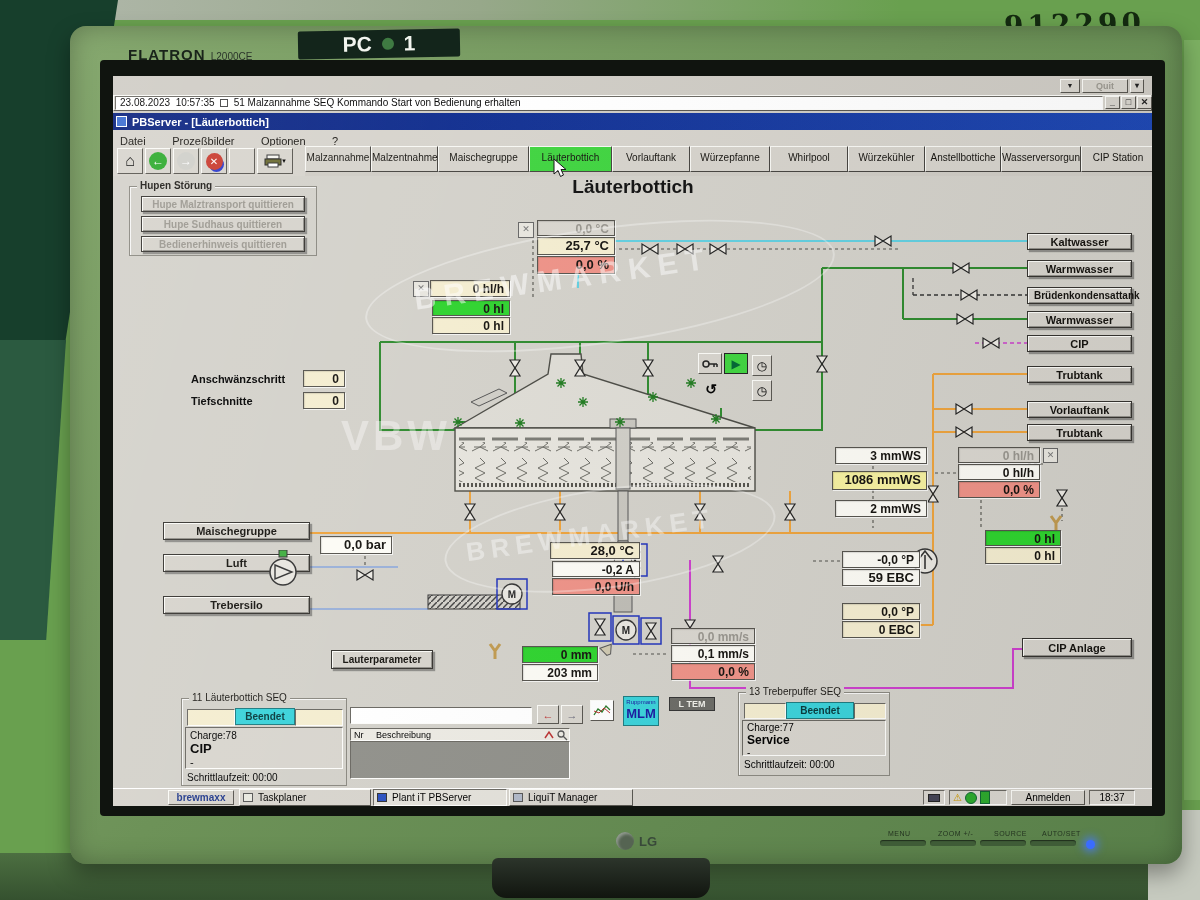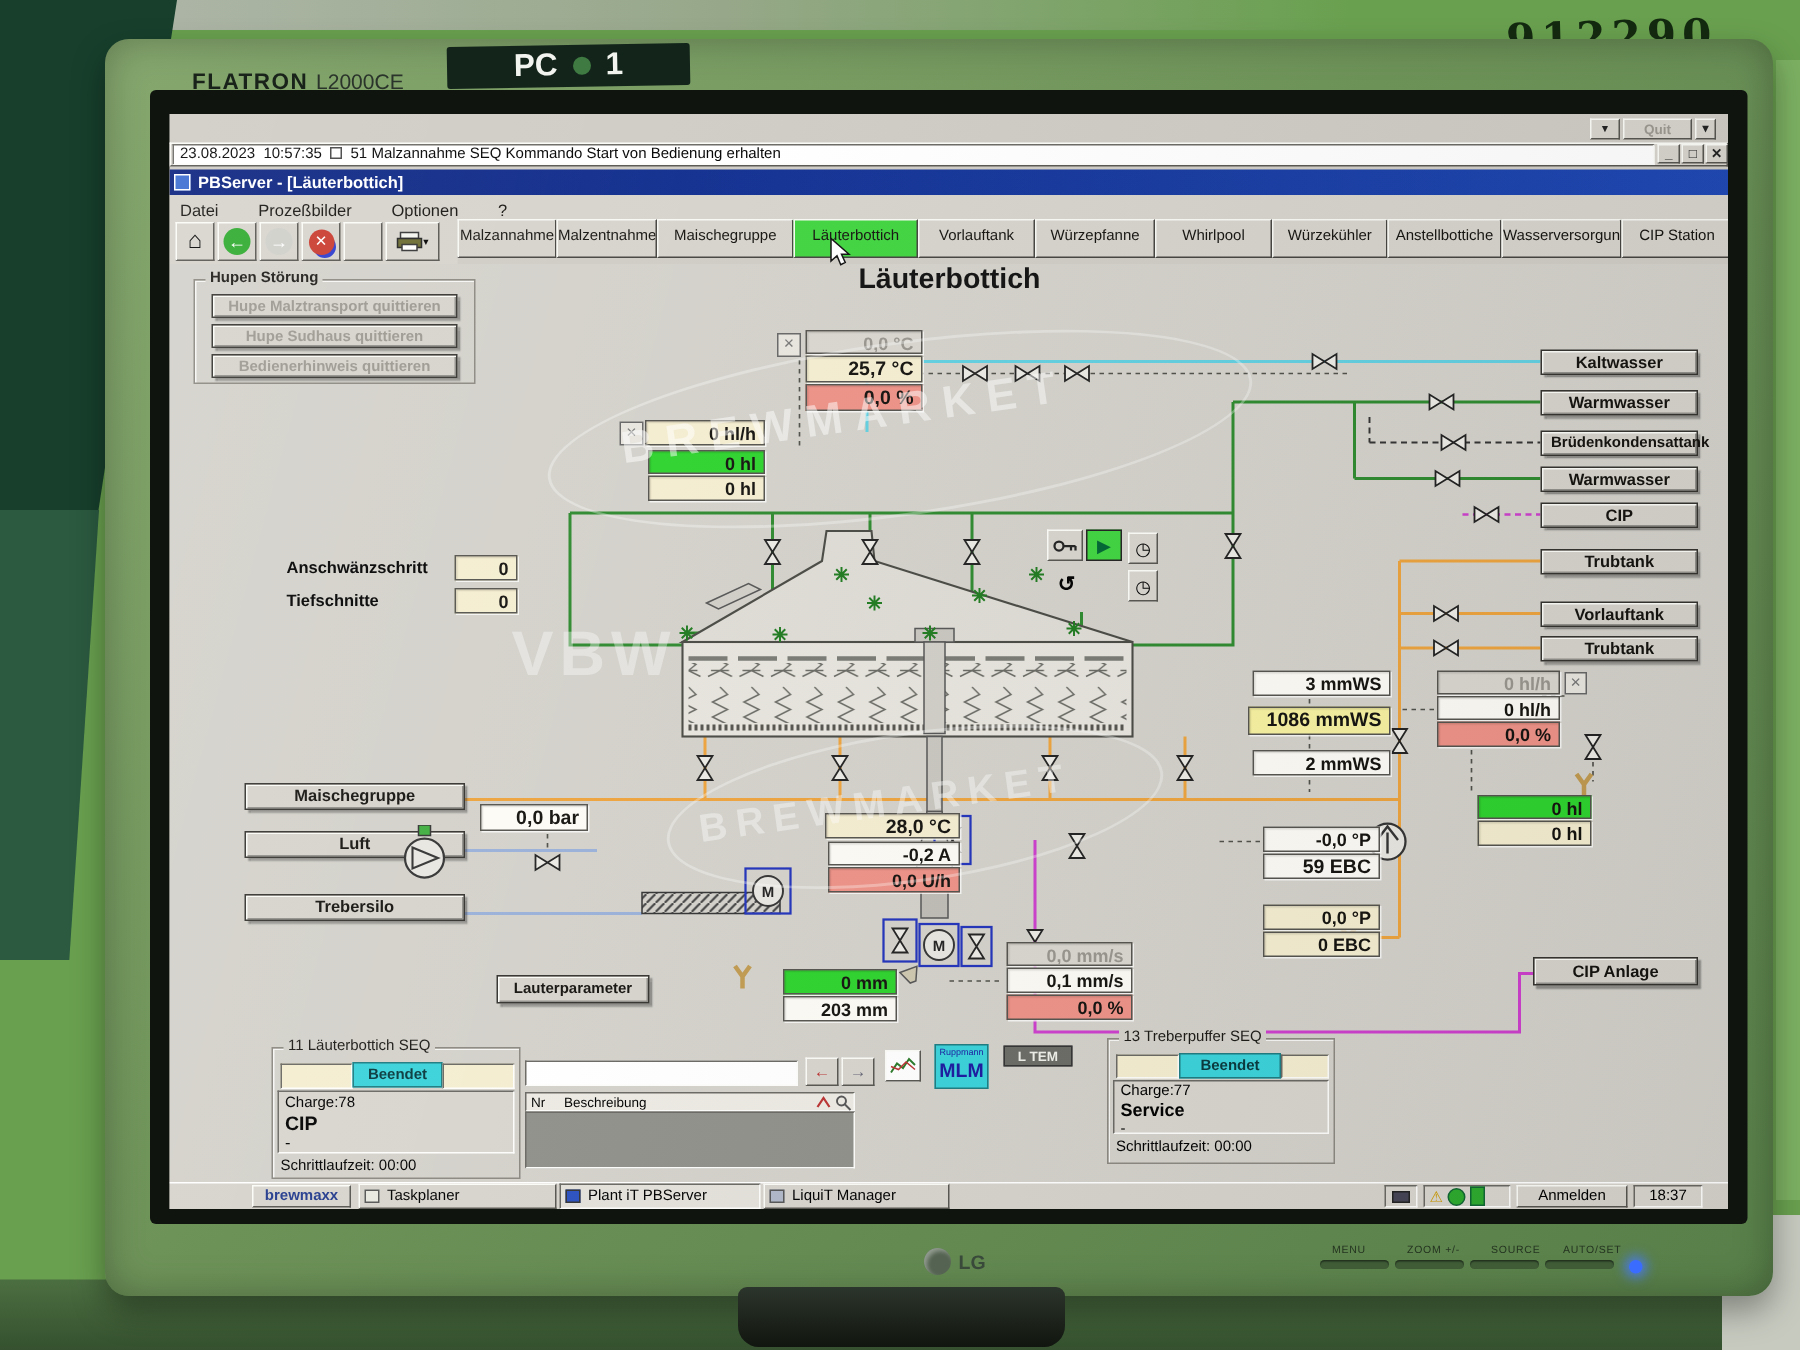--- a/index.html
+++ b/index.html
@@ -12,21 +12,21 @@
   #wall-number{right:55px;top:8px;font-family:"DejaVu Serif",serif;font-weight:bold;font-size:28px;
     letter-spacing:4px;color:#142a10;transform:rotate(-1.5deg);}
   #floor{left:0;top:853px;width:1200px;height:47px;background:linear-gradient(#4c6f41,#35512f);}
   #corner-pale{left:1148px;top:810px;width:52px;height:90px;background:#c6cabf;}
   #right-strip{left:1184px;top:40px;width:16px;height:760px;background:#8fbf76;opacity:.5;}
   
   #monitor{left:70px;top:26px;width:1112px;height:838px;border-radius:16px;
     background:linear-gradient(135deg,#86a86f 0%,#6d9258 45%,#587f49 100%);
     box-shadow:inset 0 0 26px rgba(0,0,0,.28),0 10px 22px rgba(0,0,0,.35);}
   #brand{left:128px;top:46px;font-weight:bold;font-size:15px;letter-spacing:1px;color:#19231a;}
-  #brand small{font-size:14px;font-weight:normal;letter-spacing:0;color:#2a342a;}
+  #brand small{font-size:10px;font-weight:normal;letter-spacing:0;color:#2a342a;}
   #pc-sticker{left:298px;top:30px;width:162px;height:28px;background:#13251b;transform:rotate(-1deg);
     color:#f2f5ef;font-weight:bold;font-size:21px;display:flex;align-items:center;justify-content:center;gap:10px;border-radius:2px;}
   #pc-sticker .hole{width:12px;height:12px;border-radius:50%;background:#3f7a42;display:inline-block;}
   #screen-frame{left:100px;top:60px;width:1065px;height:756px;background:#10140f;border-radius:4px;}
   #stand{left:492px;top:858px;width:218px;height:40px;background:linear-gradient(#2c352b,#11150f);border-radius:6px 6px 14px 14px;}
   #lg-logo{left:616px;top:832px;display:flex;align-items:center;gap:5px;color:#39493a;font-weight:bold;font-size:13px;}
   #lg-logo .em{width:18px;height:18px;border-radius:50%;background:#556452;box-shadow:inset 2px 2px 3px rgba(255,255,255,.35);}
   .bez-lbl{font-size:7px;color:#243420;letter-spacing:.5px;}
   .bez-bar{height:6px;border-radius:3px;background:#3f5c37;box-shadow:inset 0 1px 1px rgba(0,0,0,.5);}
   #led{left:1086px;top:840px;width:9px;height:9px;border-radius:50%;background:#3a6cff;box-shadow:0 0 8px 3px rgba(70,120,255,.8);}

